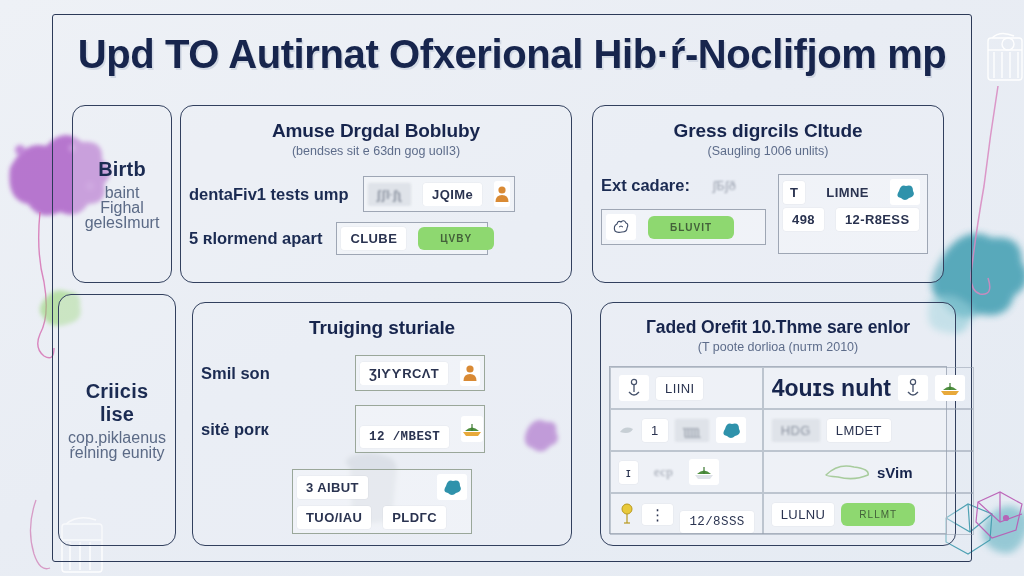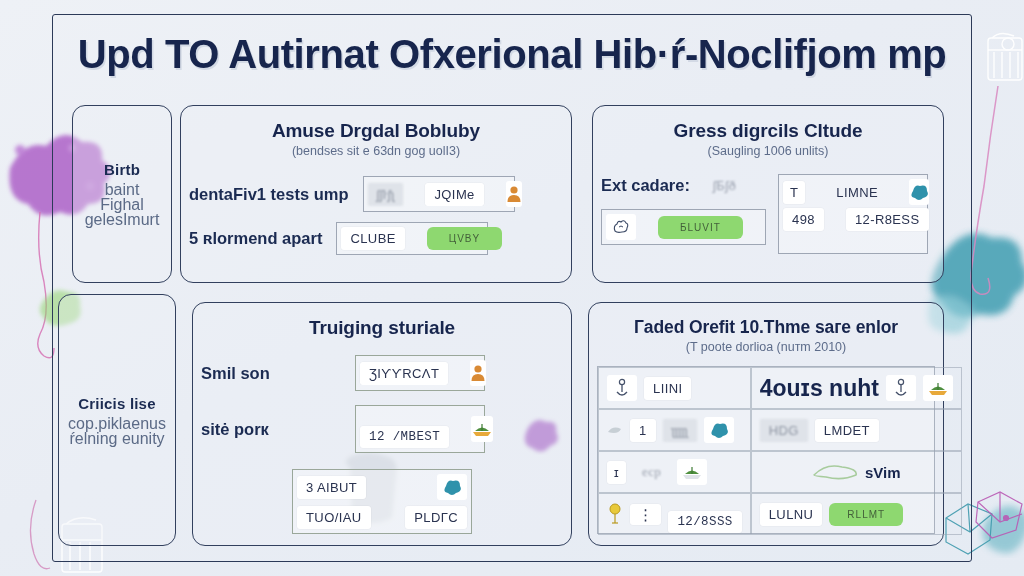--- a/index.html
+++ b/index.html
@@ -58,21 +58,21 @@
   .label-panel {
     display: flex;
     flex-direction: column;
     align-items: center;
     justify-content: center;
     text-align: center;
     padding: 6px 8px;
   }
   .label-panel .lp-title {
     color: #1b2b52;
-    font-size: 15px;
+    font-size: 20px;
     font-weight: bold;
     margin-bottom: 4px;
     letter-spacing: .2px;
   }
   .label-panel .lp-sub {
     color: #5b6a86;
     font-size: 16px;
     line-height: 15px;
     filter: blur(.25px);
   }
@@ -114,21 +114,22 @@
     box-sizing: border-box;
     padding: 4px;
     display: flex;
     flex-direction: column;
     gap: 3px;
   }
   .card.grey { border-color: #9ea6b4; }
   .card-row {
     display: flex;
     align-items: center;
-    gap: 22px;
+    gap: 12px;
+    font-weight: bold;
   }
 
   
   .chip {
     background: #ffffff;
     border-radius: 3px;
     padding: 4px 9px;
     font-size: 13px;
     color: #2a3350;
     letter-spacing: .4px;
@@ -394,28 +395,28 @@
 
     <div class="card" style="width:180px; margin:16px auto 0; gap:6px;">
       <div class="card-row" style="justify-content:space-between;">
         <div class="chip">3 AIBUT</div>
         <div class="chip-icon">
           <svg class="ico" width="20" height="18" viewBox="0 0 20 18">
             <path d="M4,8 q2,-7 7,-5 q7,-2 7,5 q3,5 -4,7 q-4,4 -8,0 q-6,-1 -2,-7z" fill="#2f92ab"></path>
           </svg>
         </div>
       </div>
-      <div class="card-row" style="justify-content:space-between;">
+      <div class="card-row" style="justify-content:flex-start;">
         <div class="chip">TUO/IAU</div>
         <div class="chip">PLDГC</div>
       </div>
     </div>
   </div>
 
-  <div class="panel content-panel" style="left:588px; top:302px; width:356px; height:244px;">
+  <div class="panel content-panel" style="left:600px; top:302px; width:356px; height:244px;">
     <div class="cp-title" style="font-size:17.5px;">Гaded Orefit 10.Thme saгe enlor</div>
     <div class="cp-sub">(T poote dorlioa (nuтm 2010)</div>
 
     <div class="grid-panel" style="margin-top:12px; width:100%; height:168px;">
 
       <div class="gcell">
         <div class="chip-icon">
           <svg class="ico" width="16" height="20" viewBox="0 0 16 20">
             <circle cx="8" cy="4" r="2.6" fill="none" stroke="#46526b" stroke-width="1.2"></circle>
             <path d="M8,6 v8 M3,14 q5,6 10,0" fill="none" stroke="#46526b" stroke-width="1.3"></path>

